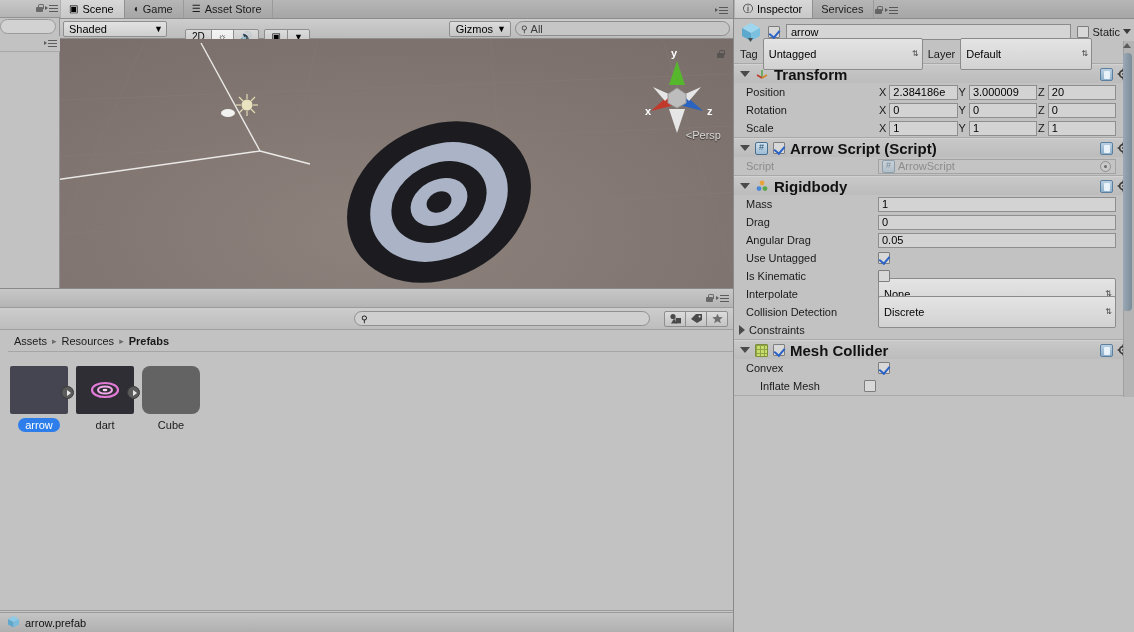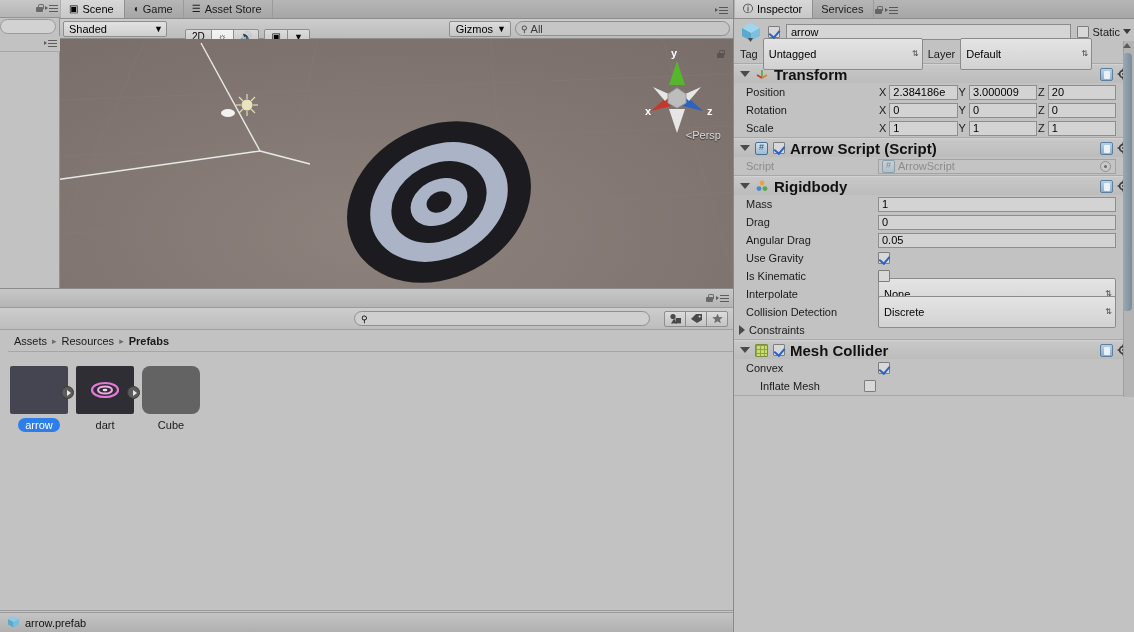--- a/index.html
+++ b/index.html
@@ -813,21 +813,21 @@
               <span>0</span>
             </span>
         </div>
         <div class="prop-row">
           <span class="prop-label">Angular Drag</span>
           <span class="fld wide">
               <span>0.05</span>
             </span>
         </div>
         <div class="prop-row">
-          <span class="prop-label">Use Gravity</span>
+          <span class="prop-label">Use Untagged</span>
           <span class="cbx on"></span>
         </div>
         <div class="prop-row">
           <span class="prop-label">Is Kinematic</span>
           <span class="cbx"></span>
         </div>
         <div class="prop-row">
           <span class="prop-label">Interpolate</span>
           <span class="dd wide">
             <span>None</span>

